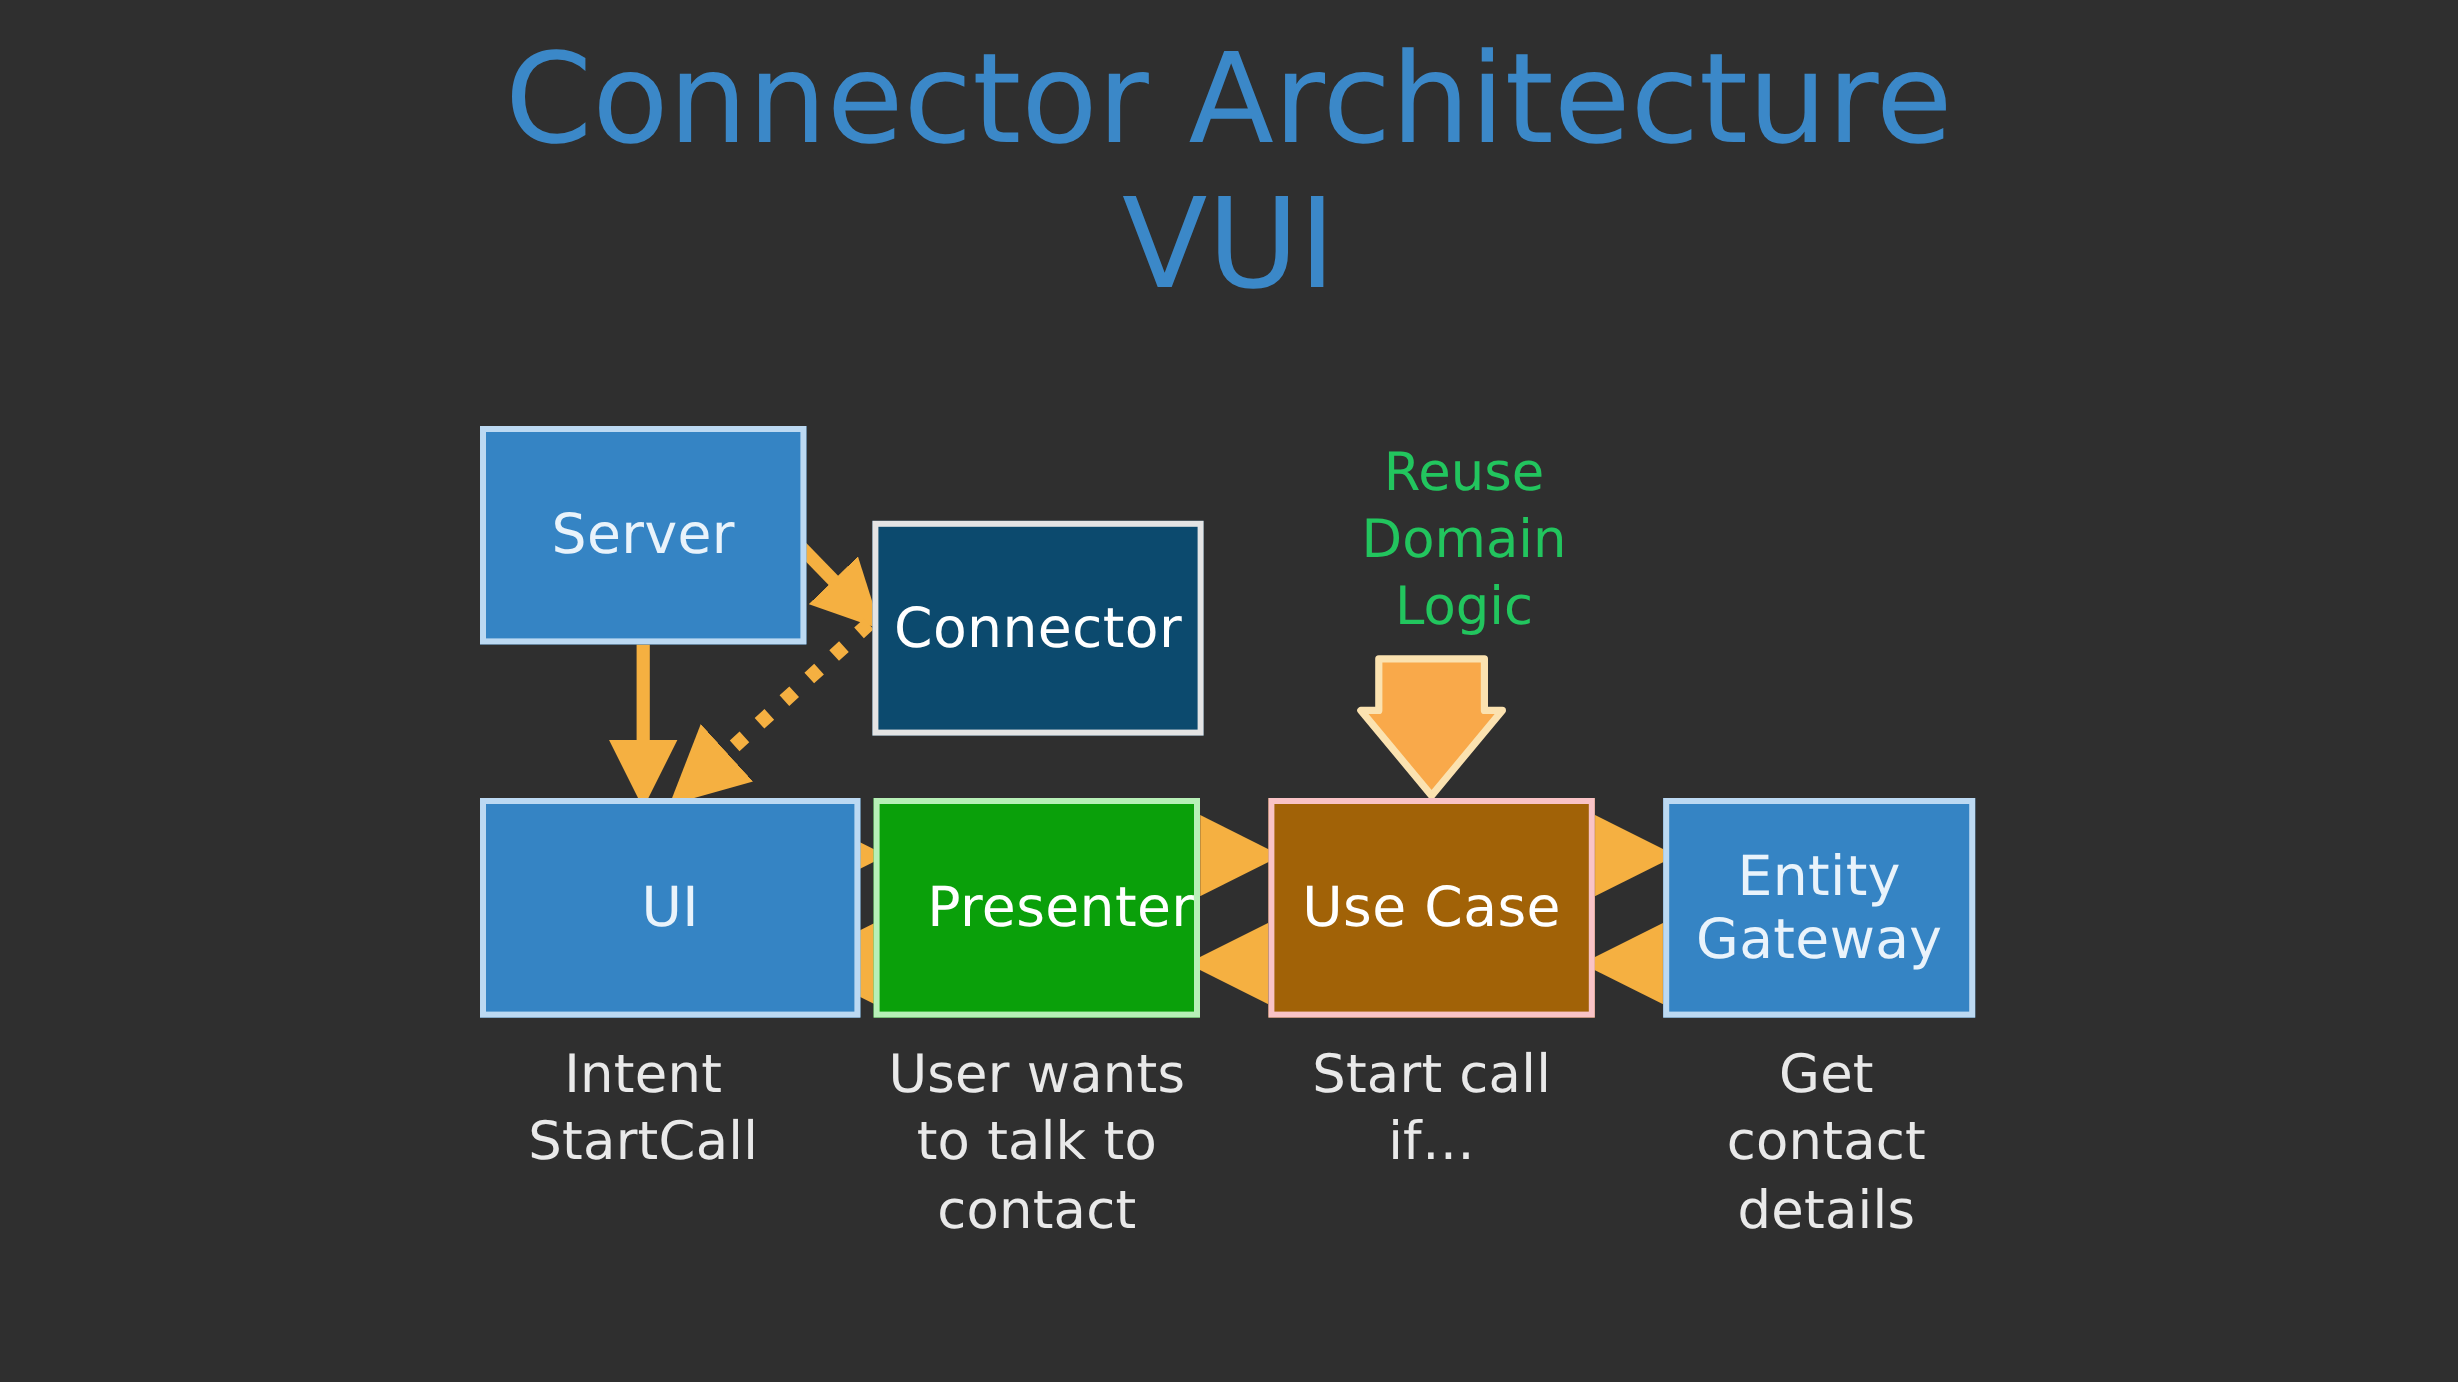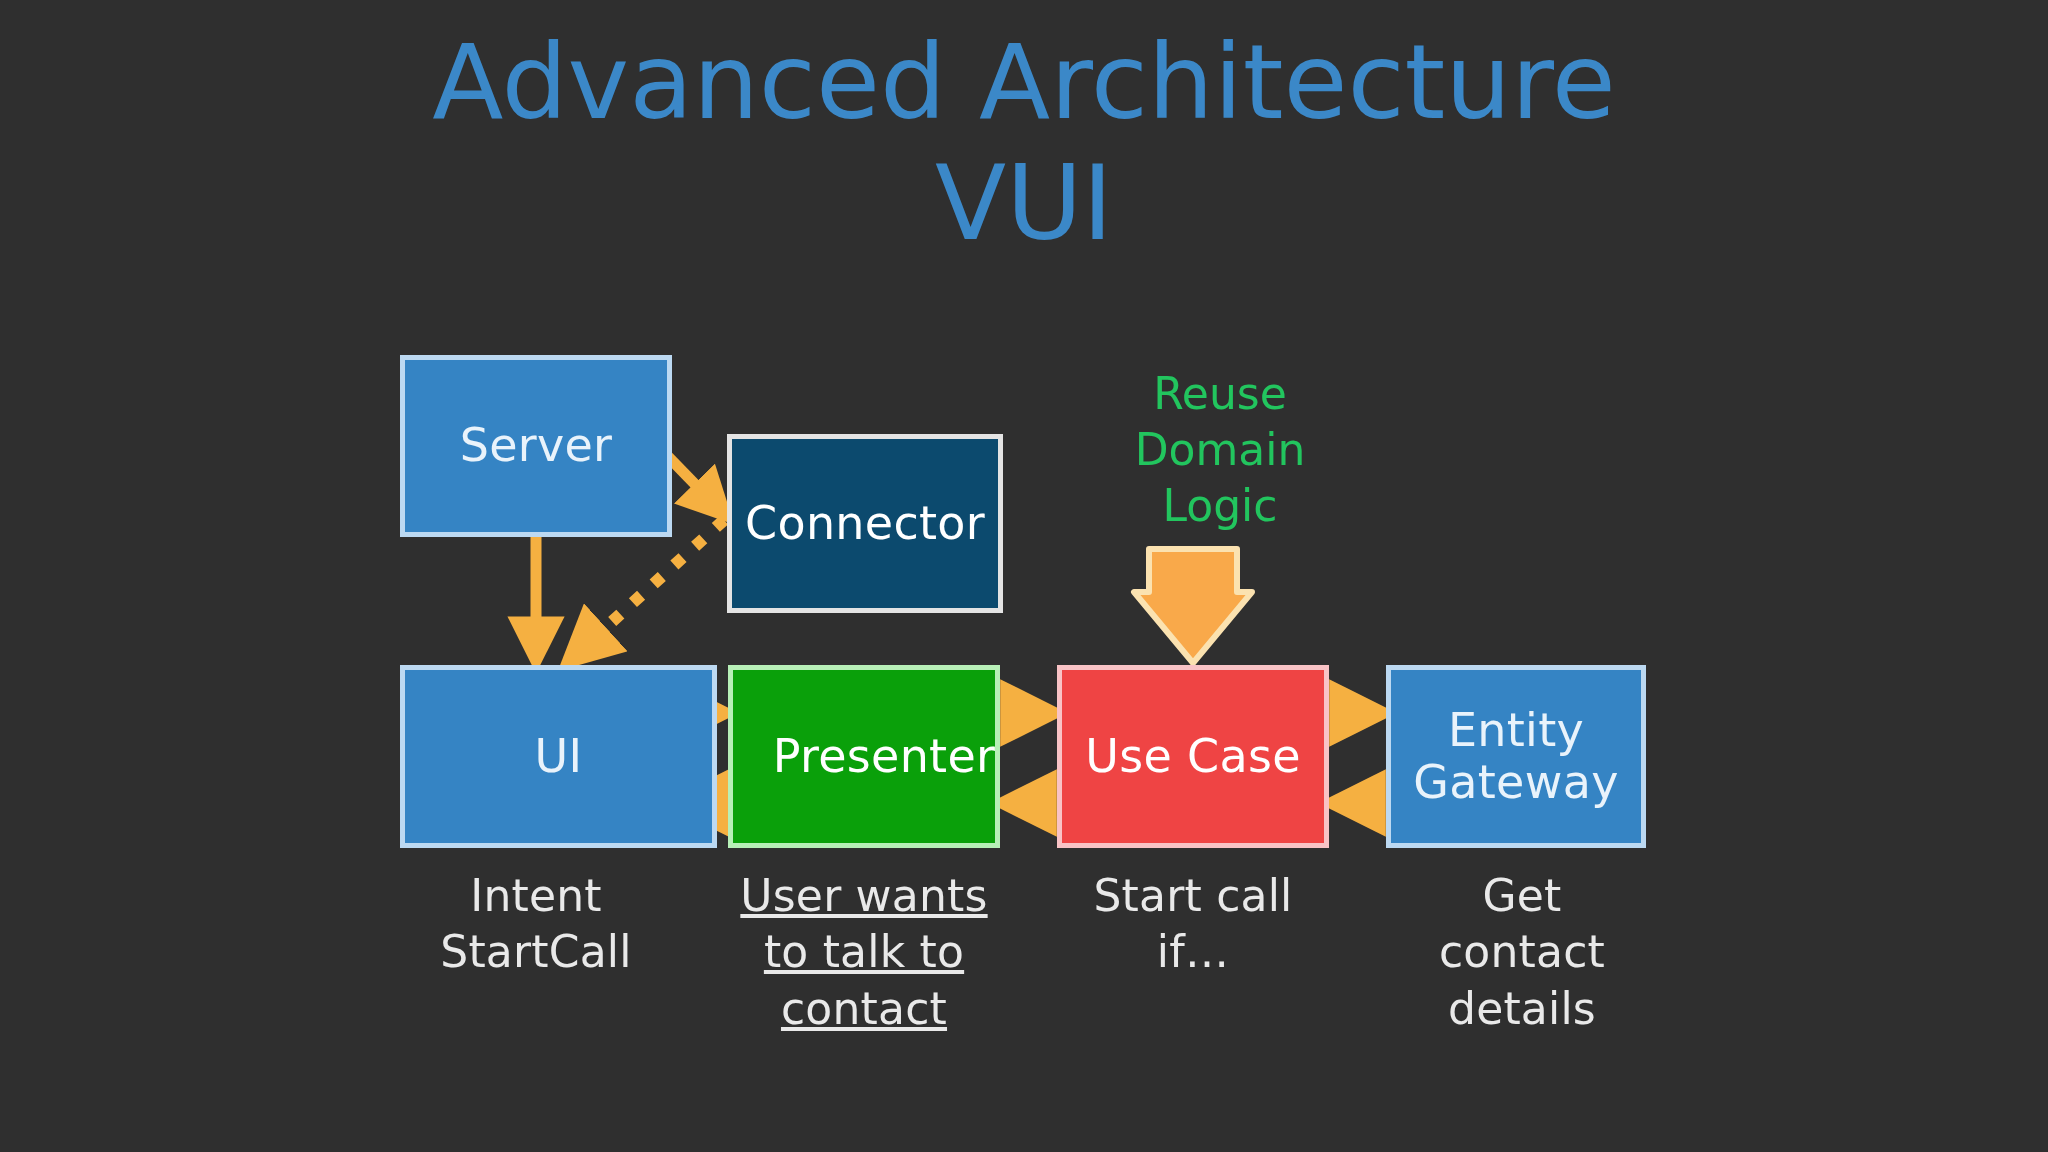--- a/index.html
+++ b/index.html
@@ -31,61 +31,61 @@
     display:flex;align-items:center;justify-content:center;
     text-align:center;
     font-size:46px;
     line-height:1.12;
     white-space:pre-line;
     letter-spacing:.3px;
   }
   .node.blue{background:#3584c4;border:5px solid #bcd9f2;color:#e9f3fb;}
   .node.gray{background:#0c4a6e;border:5px solid #e4e4e4;color:#ffffff;}
   .node.green{background:#0aa00a;border:5px solid #b7f0b7;color:#ffffff;}
-  .node.red{background:#ef4444;border:5px solid #f9c3c6;color:#ffffff;}
+  .node.red{background:#a16207;border:5px solid #f9c3c6;color:#ffffff;}
 
   
   #node-server   {left:400px; top:355px;  width:272px;height:182px;}
   #node-connector{left:727px; top:434px;  width:276px;height:179px;}
   #node-ui       {left:400px; top:665px;  width:317px;height:183px;}
   #node-presenter{left:728px; top:665px;  width:272px;height:183px;padding-left:40px;}
   #node-usecase  {left:1057px;top:665px;  width:272px;height:183px;}
   #node-entity   {left:1386px;top:665px;  width:260px;height:183px;}
 
   
   .caption{
     position:absolute;
     text-align:center;
     color:#e9e9e9;
     font-size:44px;
     line-height:1.28;
     white-space:pre-line;
     letter-spacing:.2px;
   }
   #cap-ui       {left:370px; top:868px; width:332px;}
-  #cap-presenter{left:698px; top:868px; width:332px;text-decoration:underline;}
+  #cap-presenter{left:698px; top:868px; width:332px;}
   #cap-usecase  {left:1027px;top:868px; width:332px;}
   #cap-entity   {left:1356px;top:868px; width:332px;}
 
   
   #reuse-label{
     position:absolute;left:1080px;top:366px;width:280px;
     text-align:center;color:#22c55e;
     font-size:44px;line-height:1.27;white-space:pre-line;
   }
 
   
   #arrows{position:absolute;left:0;top:0;width:2048px;height:1152px;pointer-events:none;}
 </style>
 </head>
 <body>
 
 <div id="slide">
 
-  <div class="title">Advanced Architecture
+  <div class="title">Connector Architecture
 VUI</div>
 
   <svg id="arrows" viewBox="0 0 2048 1152" xmlns="http://www.w3.org/2000/svg">
     <defs>
       <marker id="ah" markerWidth="5.2" markerHeight="5.2" refX="3.6" refY="2.6" orient="auto">
         <path d="M0,0 L5.2,2.6 L0,5.2 Z" fill="#f5b041"></path>
       </marker>
       <marker id="ah-d" markerWidth="5.4" markerHeight="5.4" refX="3.8" refY="2.7" orient="auto">
         <path d="M0,0 L5.4,2.7 L0,5.4 Z" fill="#f5b041"></path>
       </marker>

